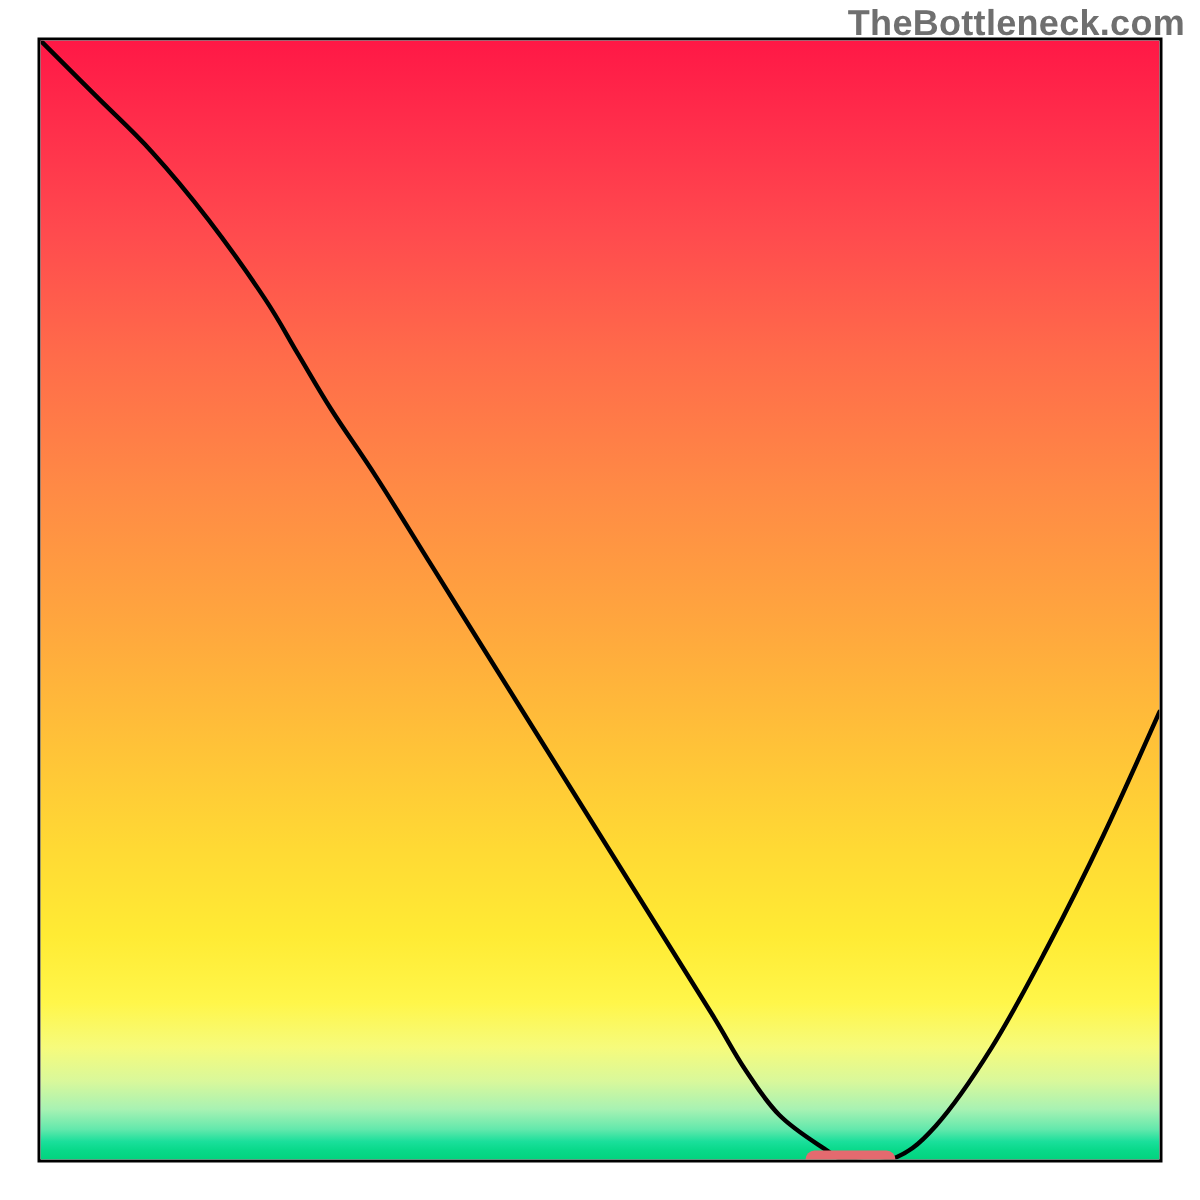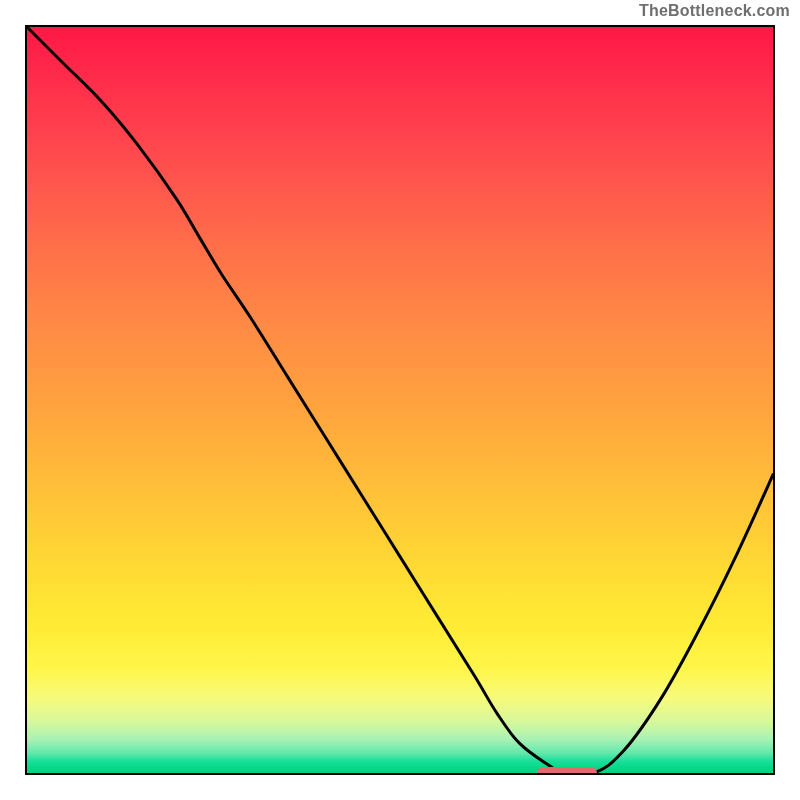--- a/index.html
+++ b/index.html
@@ -13,21 +13,21 @@
   }
   .stage {
     position: relative;
     width: 800px;
     height: 800px;
   }
   .watermark {
     position: absolute;
     top: 2px;
     right: 10px;
-    font-size: 16px;
+    font-size: 24px;
     font-weight: 600;
     color: #6f6f6f;
     letter-spacing: 0.2px;
     z-index: 5;
   }
   .plot {
     position: absolute;
     left: 25px;
     top: 25px;
     width: 750px;

